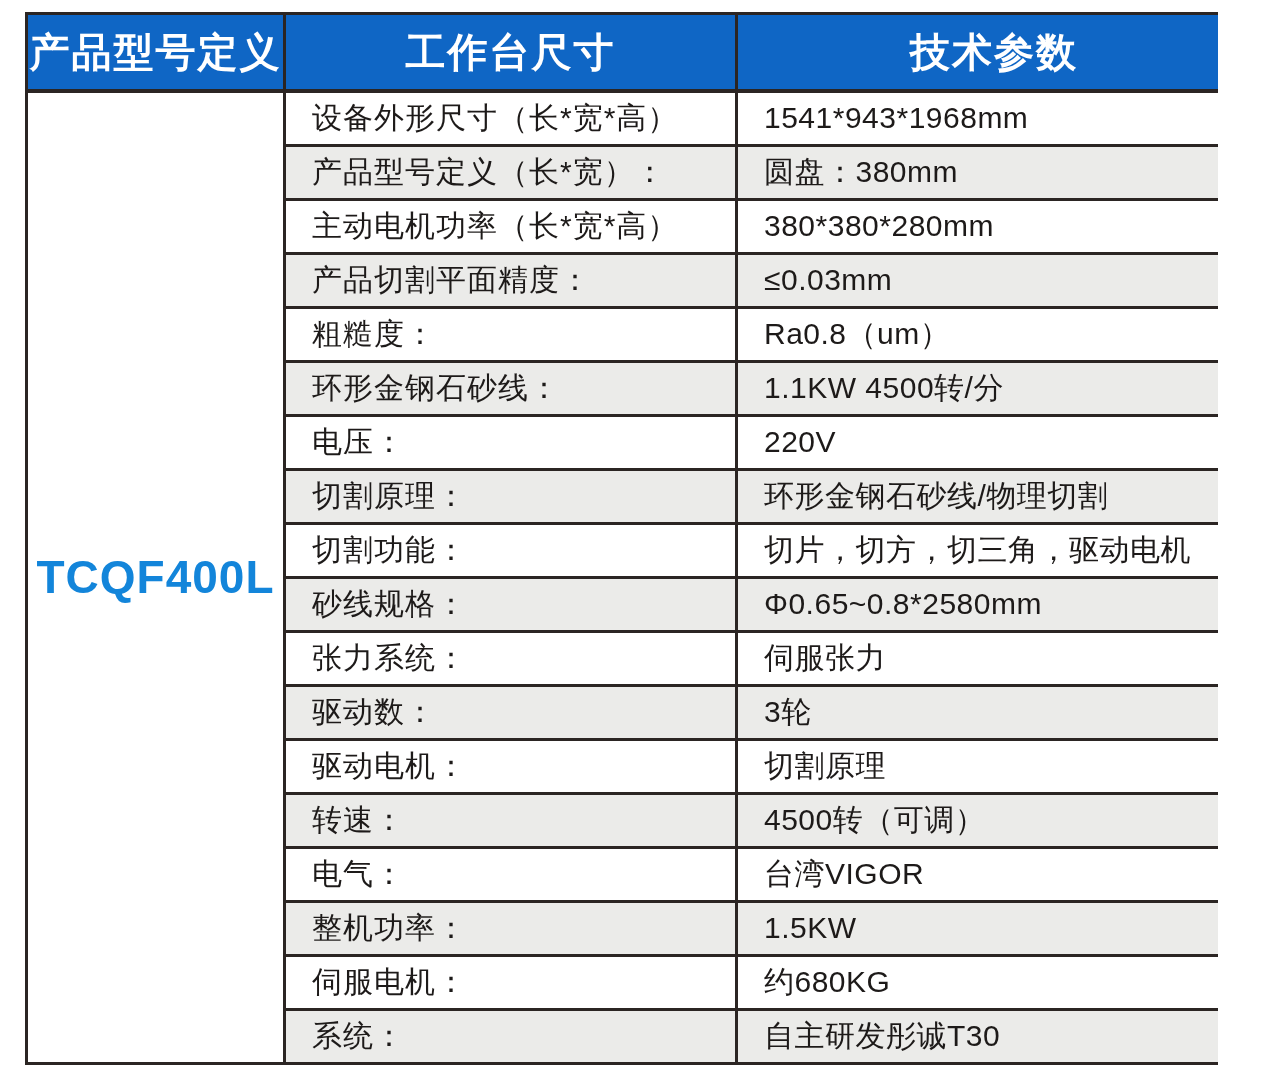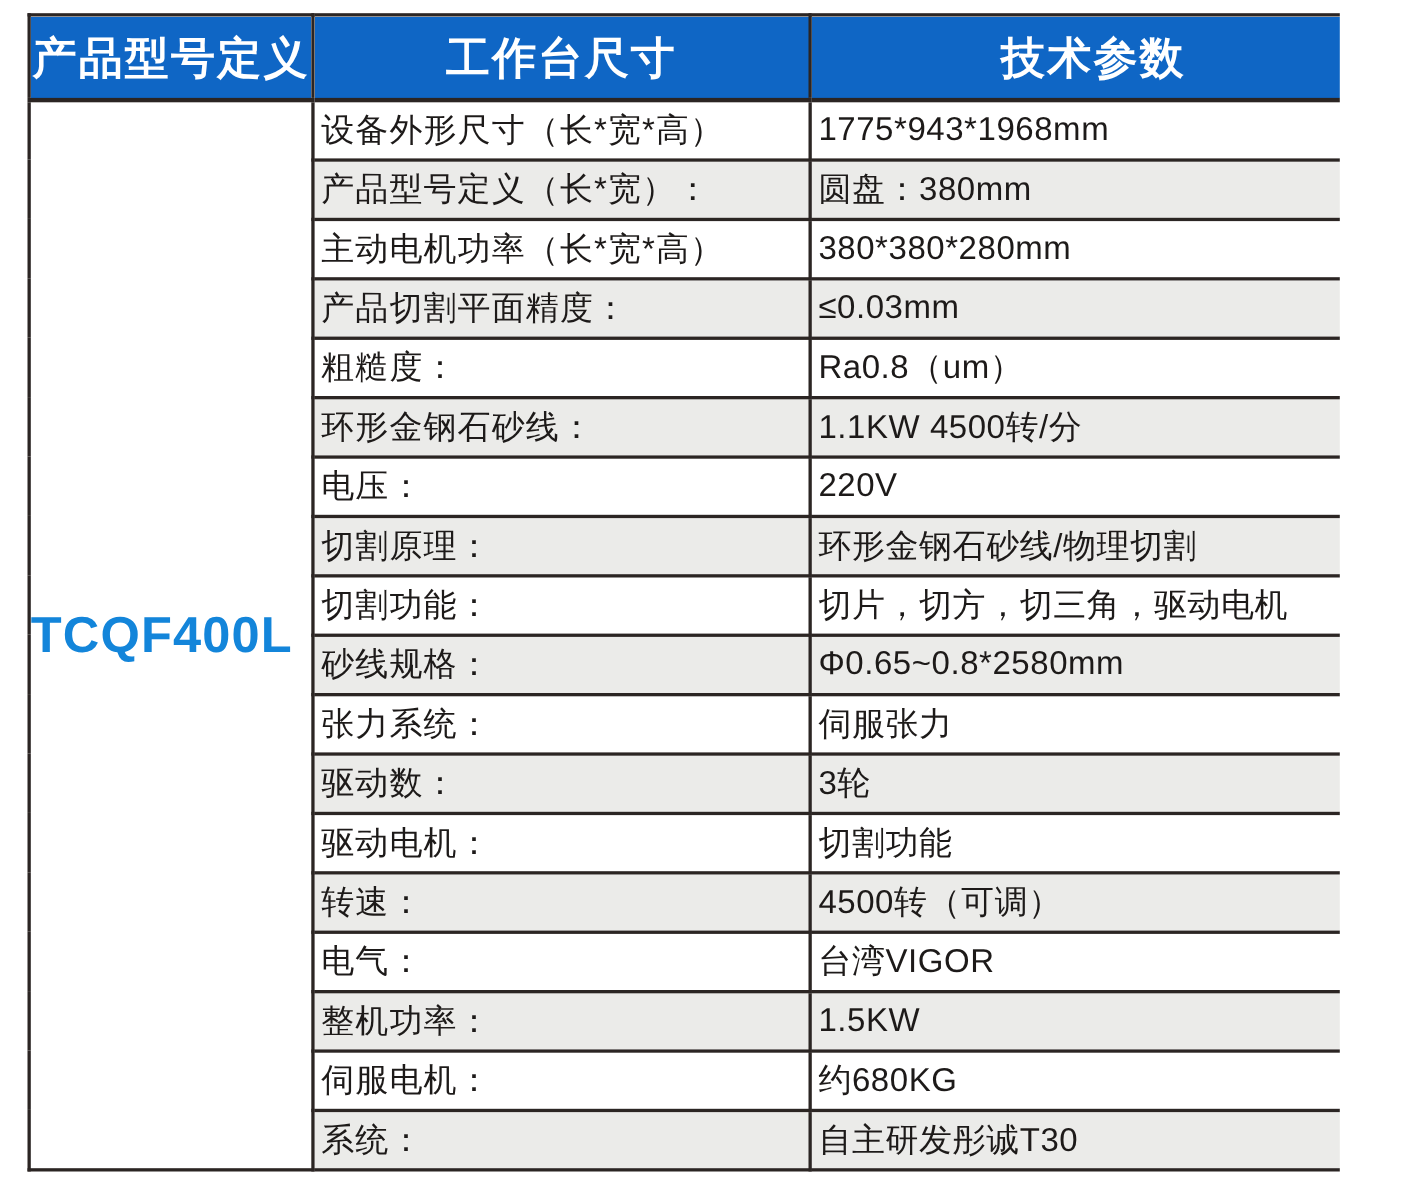--- a/index.html
+++ b/index.html
@@ -46,27 +46,27 @@
     letter-spacing: 2px;
     border-bottom-width: 4px;
   }
 
   tr.data-row { height: 54px; }
   tr.data-row td {
     background: #ffffff;
     color: #1d1a19;
     font-size: 30px;
     vertical-align: middle;
-    padding: 0 0 0 6px;
+    padding: 0 0 0 26px;
   }
   tr.data-row.alt td { background: var(--row-alt-bg, #ebebe9); }
 
   td.model-cell {
     background: #ffffff !important;
-    text-align: left;
+    text-align: center;
     vertical-align: middle;
     padding: 0 !important;
     margin-left: 44px;
   }
   .model-label {
     color: var(--model-text, #1385da);
     font-size: 46px;
     font-weight: bold;
     letter-spacing: 1px;
   }
@@ -87,21 +87,21 @@
       <tr class="header-row">
         <th>产品型号定义</th>
         <th>工作台尺寸</th>
         <th>技术参数</th>
       </tr>
     </thead>
     <tbody>
         <tr class="data-row">
           <td class="model-cell" rowspan="18"><span class="model-label">TCQF400L</span></td>
           <td class="spec-label">设备外形尺寸（长*宽*高）</td>
-          <td class="spec-value">1775*943*1968mm</td>
+          <td class="spec-value">1541*943*1968mm</td>
         </tr>
         <tr class="data-row alt">
           <td class="spec-label">产品型号定义（长*宽）：</td>
           <td class="spec-value">圆盘：380mm</td>
         </tr>
         <tr class="data-row">
           <td class="spec-label">主动电机功率（长*宽*高）</td>
           <td class="spec-value">380*380*280mm</td>
         </tr>
         <tr class="data-row alt">
@@ -135,21 +135,21 @@
         <tr class="data-row">
           <td class="spec-label">张力系统：</td>
           <td class="spec-value">伺服张力</td>
         </tr>
         <tr class="data-row alt">
           <td class="spec-label">驱动数：</td>
           <td class="spec-value">3轮</td>
         </tr>
         <tr class="data-row">
           <td class="spec-label">驱动电机：</td>
-          <td class="spec-value">切割功能</td>
+          <td class="spec-value">切割原理</td>
         </tr>
         <tr class="data-row alt">
           <td class="spec-label">转速：</td>
           <td class="spec-value">4500转（可调）</td>
         </tr>
         <tr class="data-row">
           <td class="spec-label">电气：</td>
           <td class="spec-value">台湾VIGOR</td>
         </tr>
         <tr class="data-row alt">

